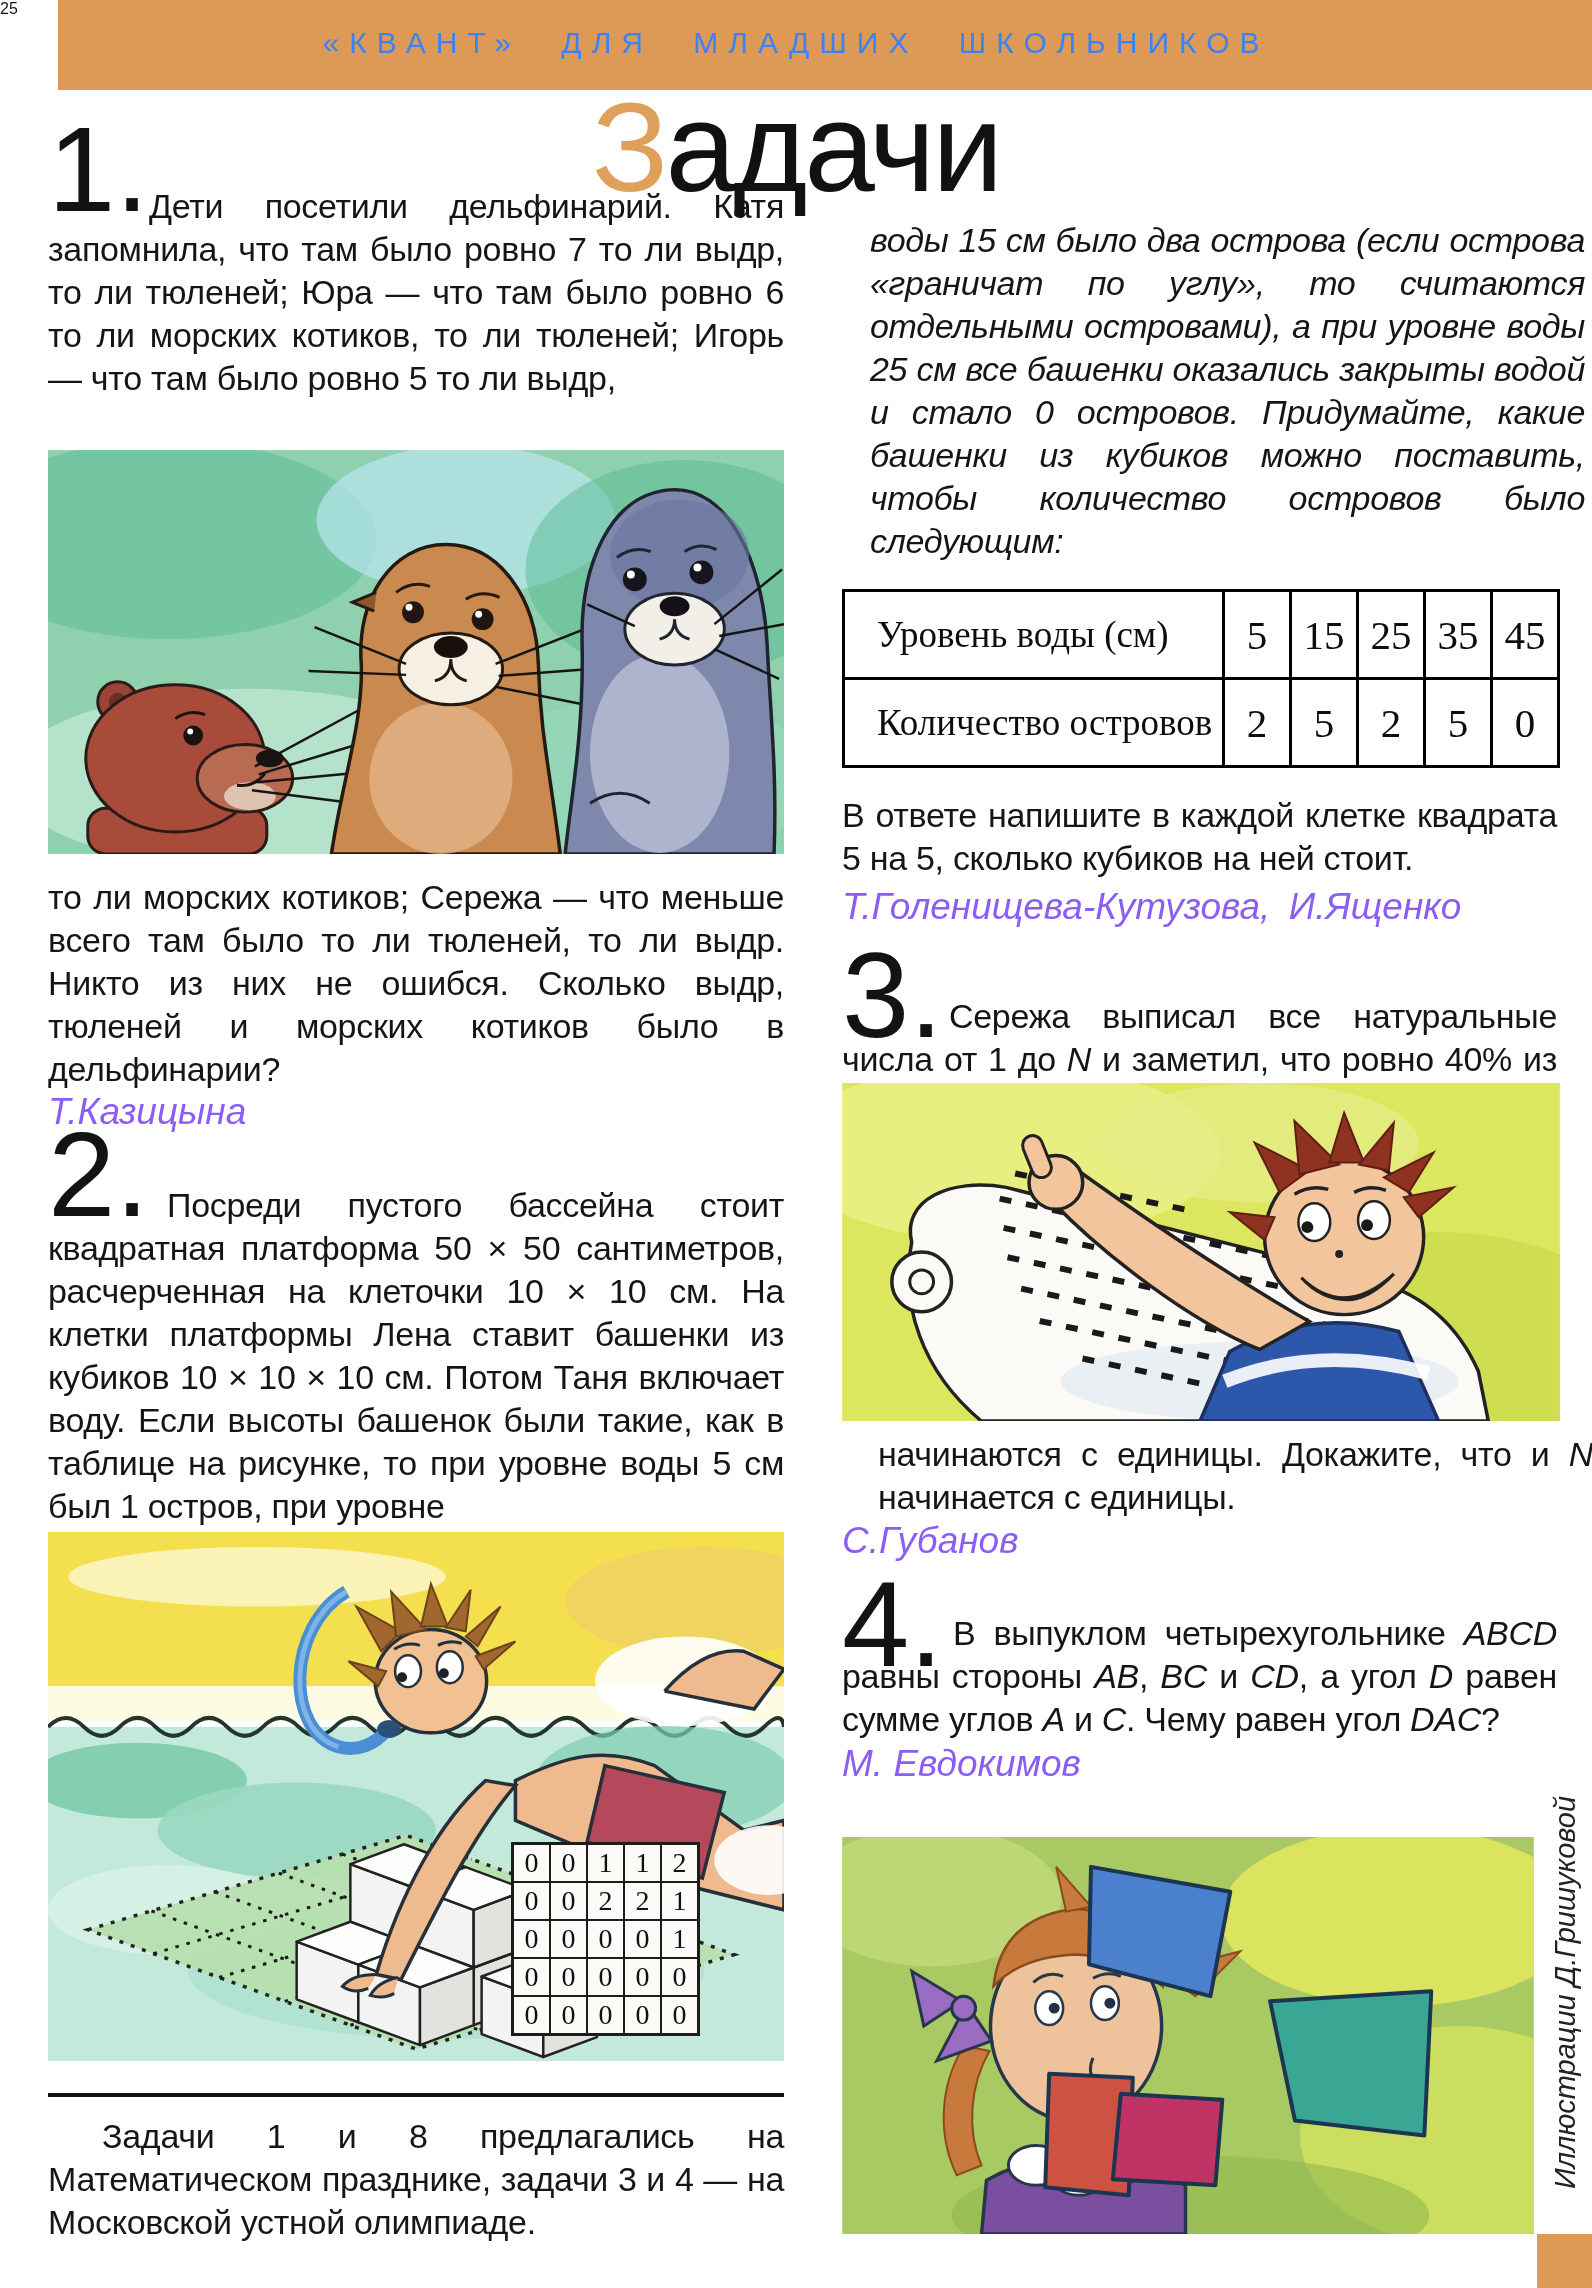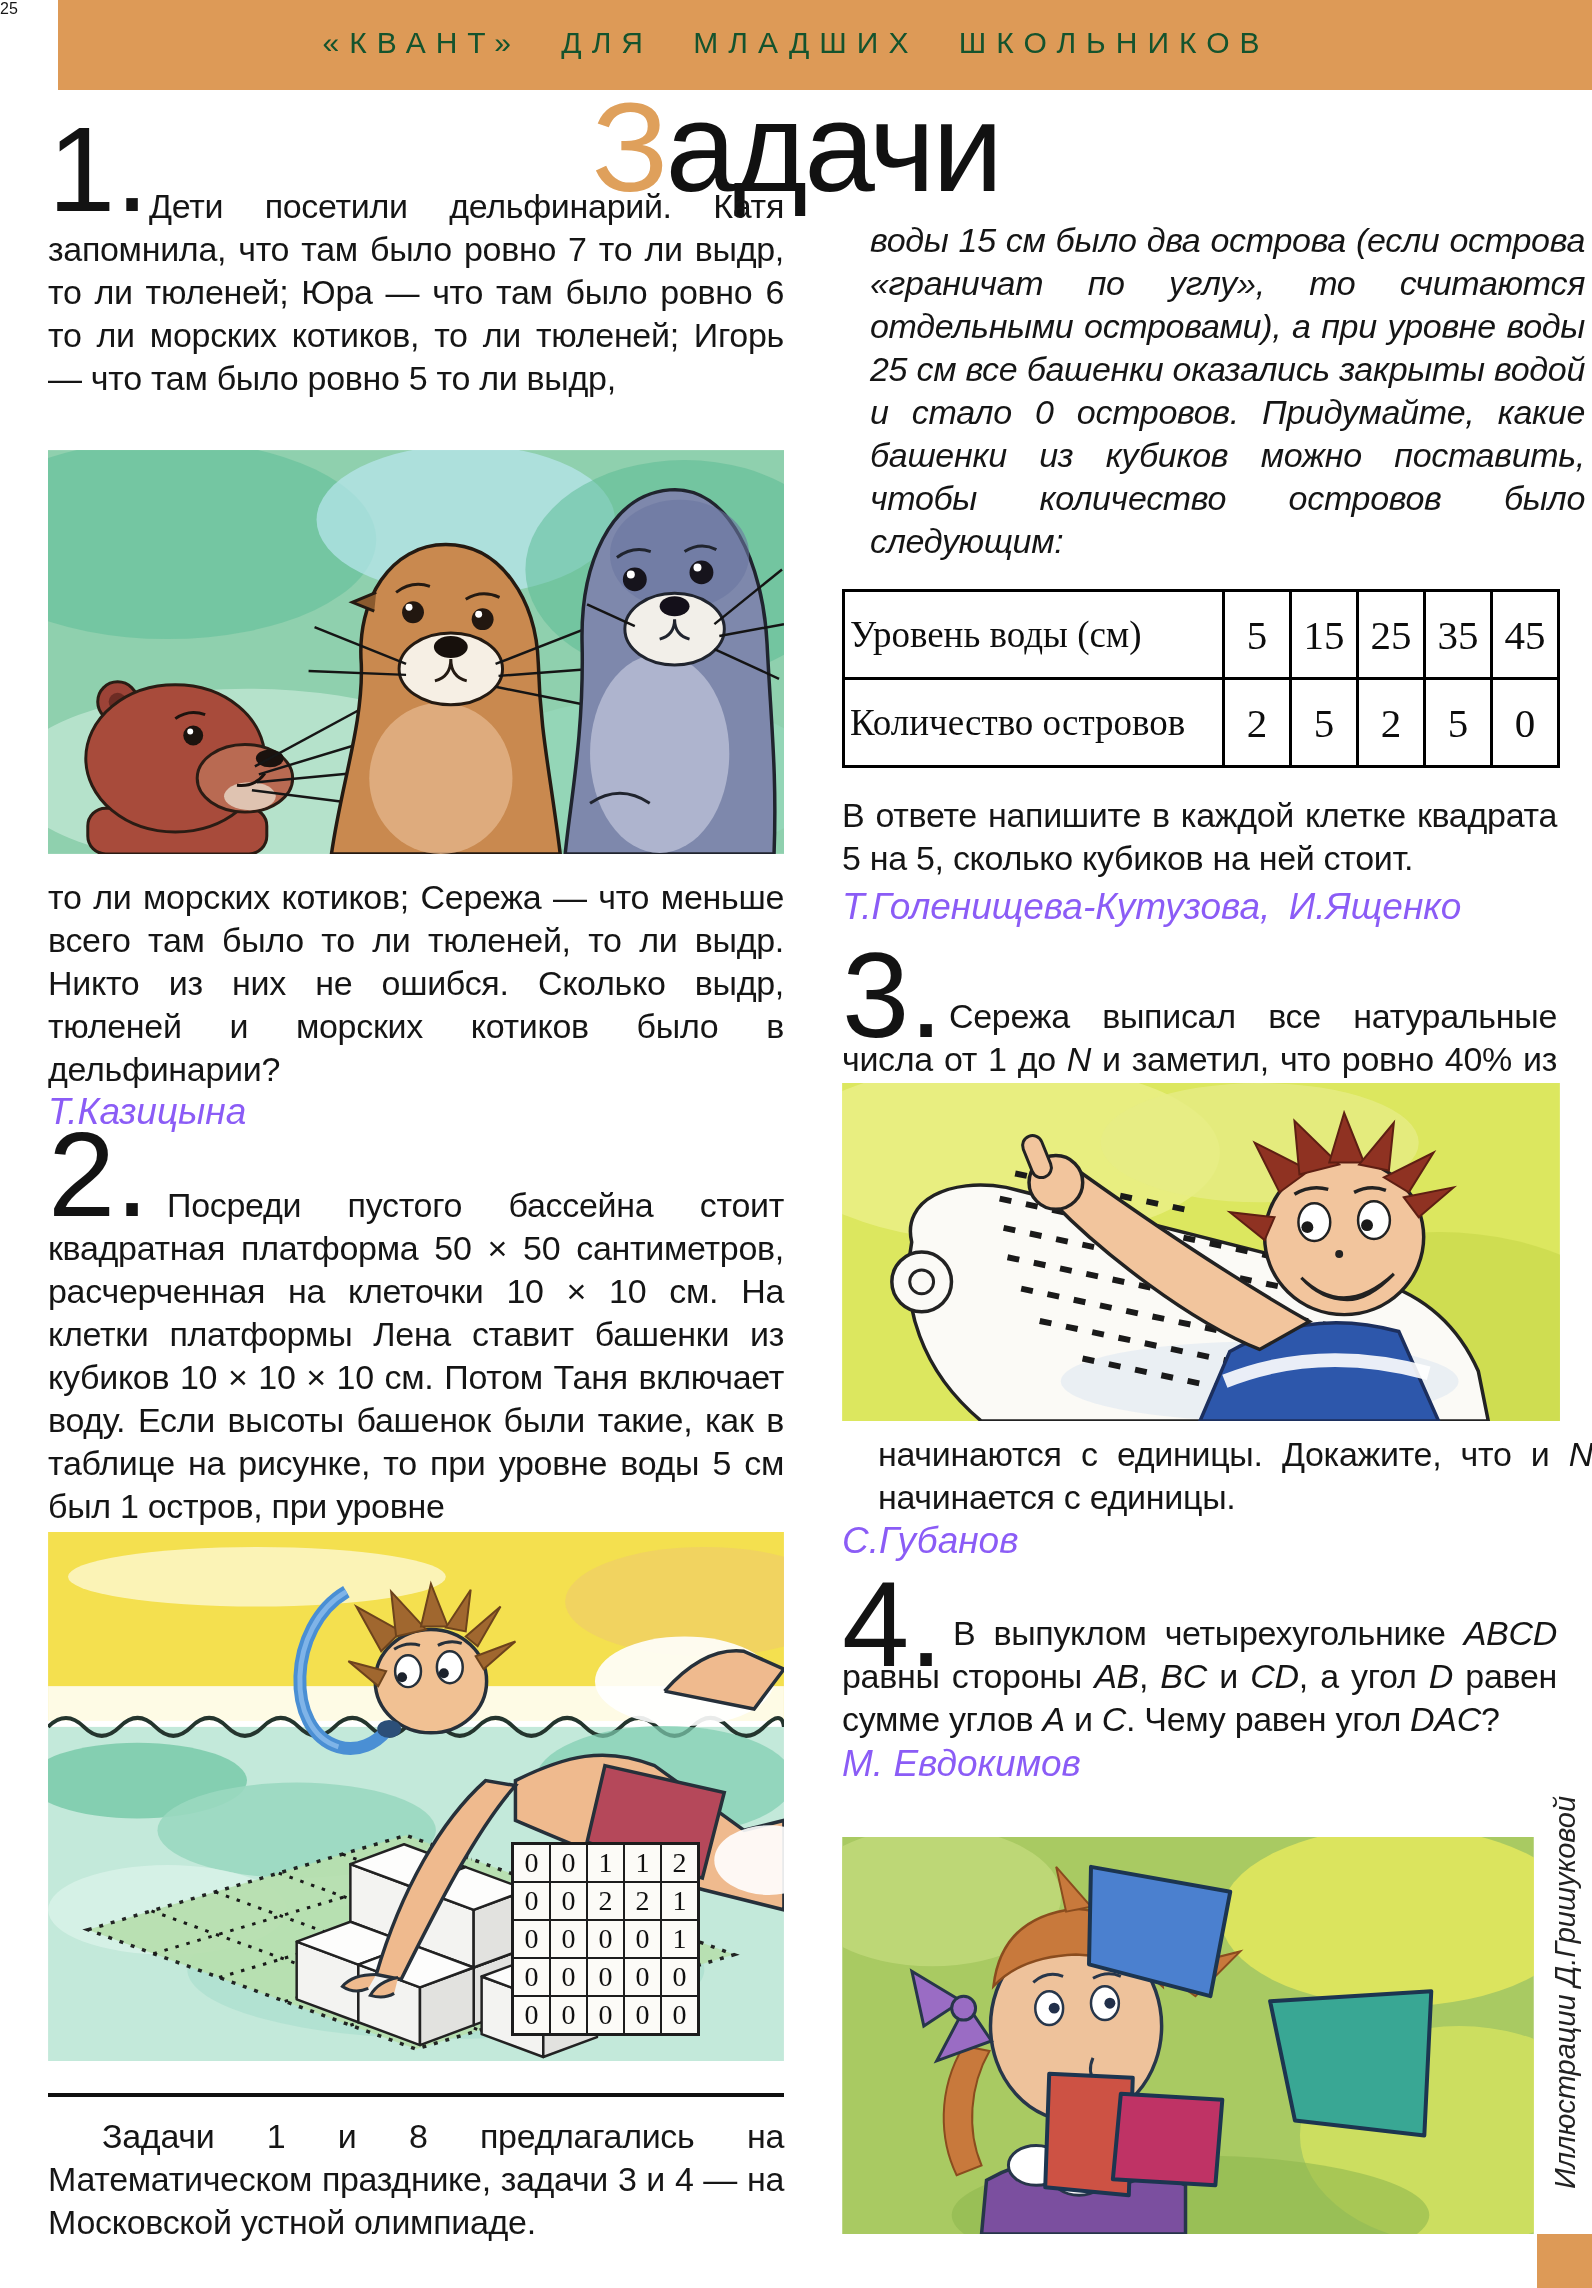--- a/index.html
+++ b/index.html
@@ -2,38 +2,38 @@
 <html><head>
 <meta charset="utf-8">
 <style>
   html,body{margin:0;padding:0;background:#ffffff;}
   .page{position:relative;width:1592px;height:2289px;background:#ffffff;overflow:hidden;
         font-family:"Liberation Sans",sans-serif;color:#161616;}
   .abs{position:absolute;}
   
   .band{left:58px;top:0;width:1534px;height:90px;background:#DD9A57;}
   .band-title{left:0;top:26px;width:1592px;text-align:center;
-:"Liberation Serif",serif;font-size:30px;letter-spacing:10px;word-spacing:22px;color:#14532d;}
+:"Liberation Serif",serif;font-size:30px;letter-spacing:10px;word-spacing:22px;color:#3b82f6;}
   
   .title{left:0;top:84px;width:1592px;text-align:center;font-size:127px;line-height:1;letter-spacing:-3px;color:#111;}
   .t-first{color:#DFA05B;}
   
   .body{font-size:34px;line-height:43px;text-align:justify;letter-spacing:-0.3px;color:#151515;}
   .pnum{font-size:121px;line-height:0.86;font-weight:400;color:#131313;}
   .author{font-style:italic;font-size:37px;text-align:left;color:#8b5cf6;}
   .it{font-style:italic;}
   .colL{width:736px;}
   .colR{width:715px;}
   
   .islands{border:3px solid #000;width:712px;background:#fff;}
   .islands .g-row{display:flex;height:85px;border-top:3px solid #000;}
   .islands .g-row:first-child{border-top:none;}
   .islands .g-cell{flex:0 0 64px;border-left:3px solid #000;display:flex;align-items:center;justify-content:center;
         font-family:"Liberation Serif",serif;font-size:41px;color:#0d0d0d;}
-  .islands .g-cell:first-child{flex:1 1 auto;border-left:none;justify-content:flex-start;padding-left:5px;font-size:37px;}
+  .islands .g-cell:first-child{flex:1 1 auto;border-left:none;justify-content:flex-start;padding-left:32px;font-size:37px;}
   
   .pic-grid{position:absolute;left:463px;top:310px;border:3px solid #1c1c1c;background:#fcfbf7;}
   .pic-grid .g-row{display:flex;height:36px;border-top:2px solid #1c1c1c;}
   .pic-grid .g-row:first-child{border-top:none;}
   .pic-grid .g-cell{width:35px;height:36px;border-left:2px solid #1c1c1c;display:flex;align-items:center;justify-content:center;
         font-family:"Liberation Serif",serif;font-size:28px;color:#111;}
   .pic-grid .g-cell:first-child{border-left:none;}
   .rule{background:#101010;height:4px;}
   .footnote{font-size:34px;line-height:43px;text-align:justify;letter-spacing:-0.3px;text-indent:54px;}
   .credit{left:1542px;top:1749px;height:486px;width:46px;display:flex;align-items:center;justify-content:center;

